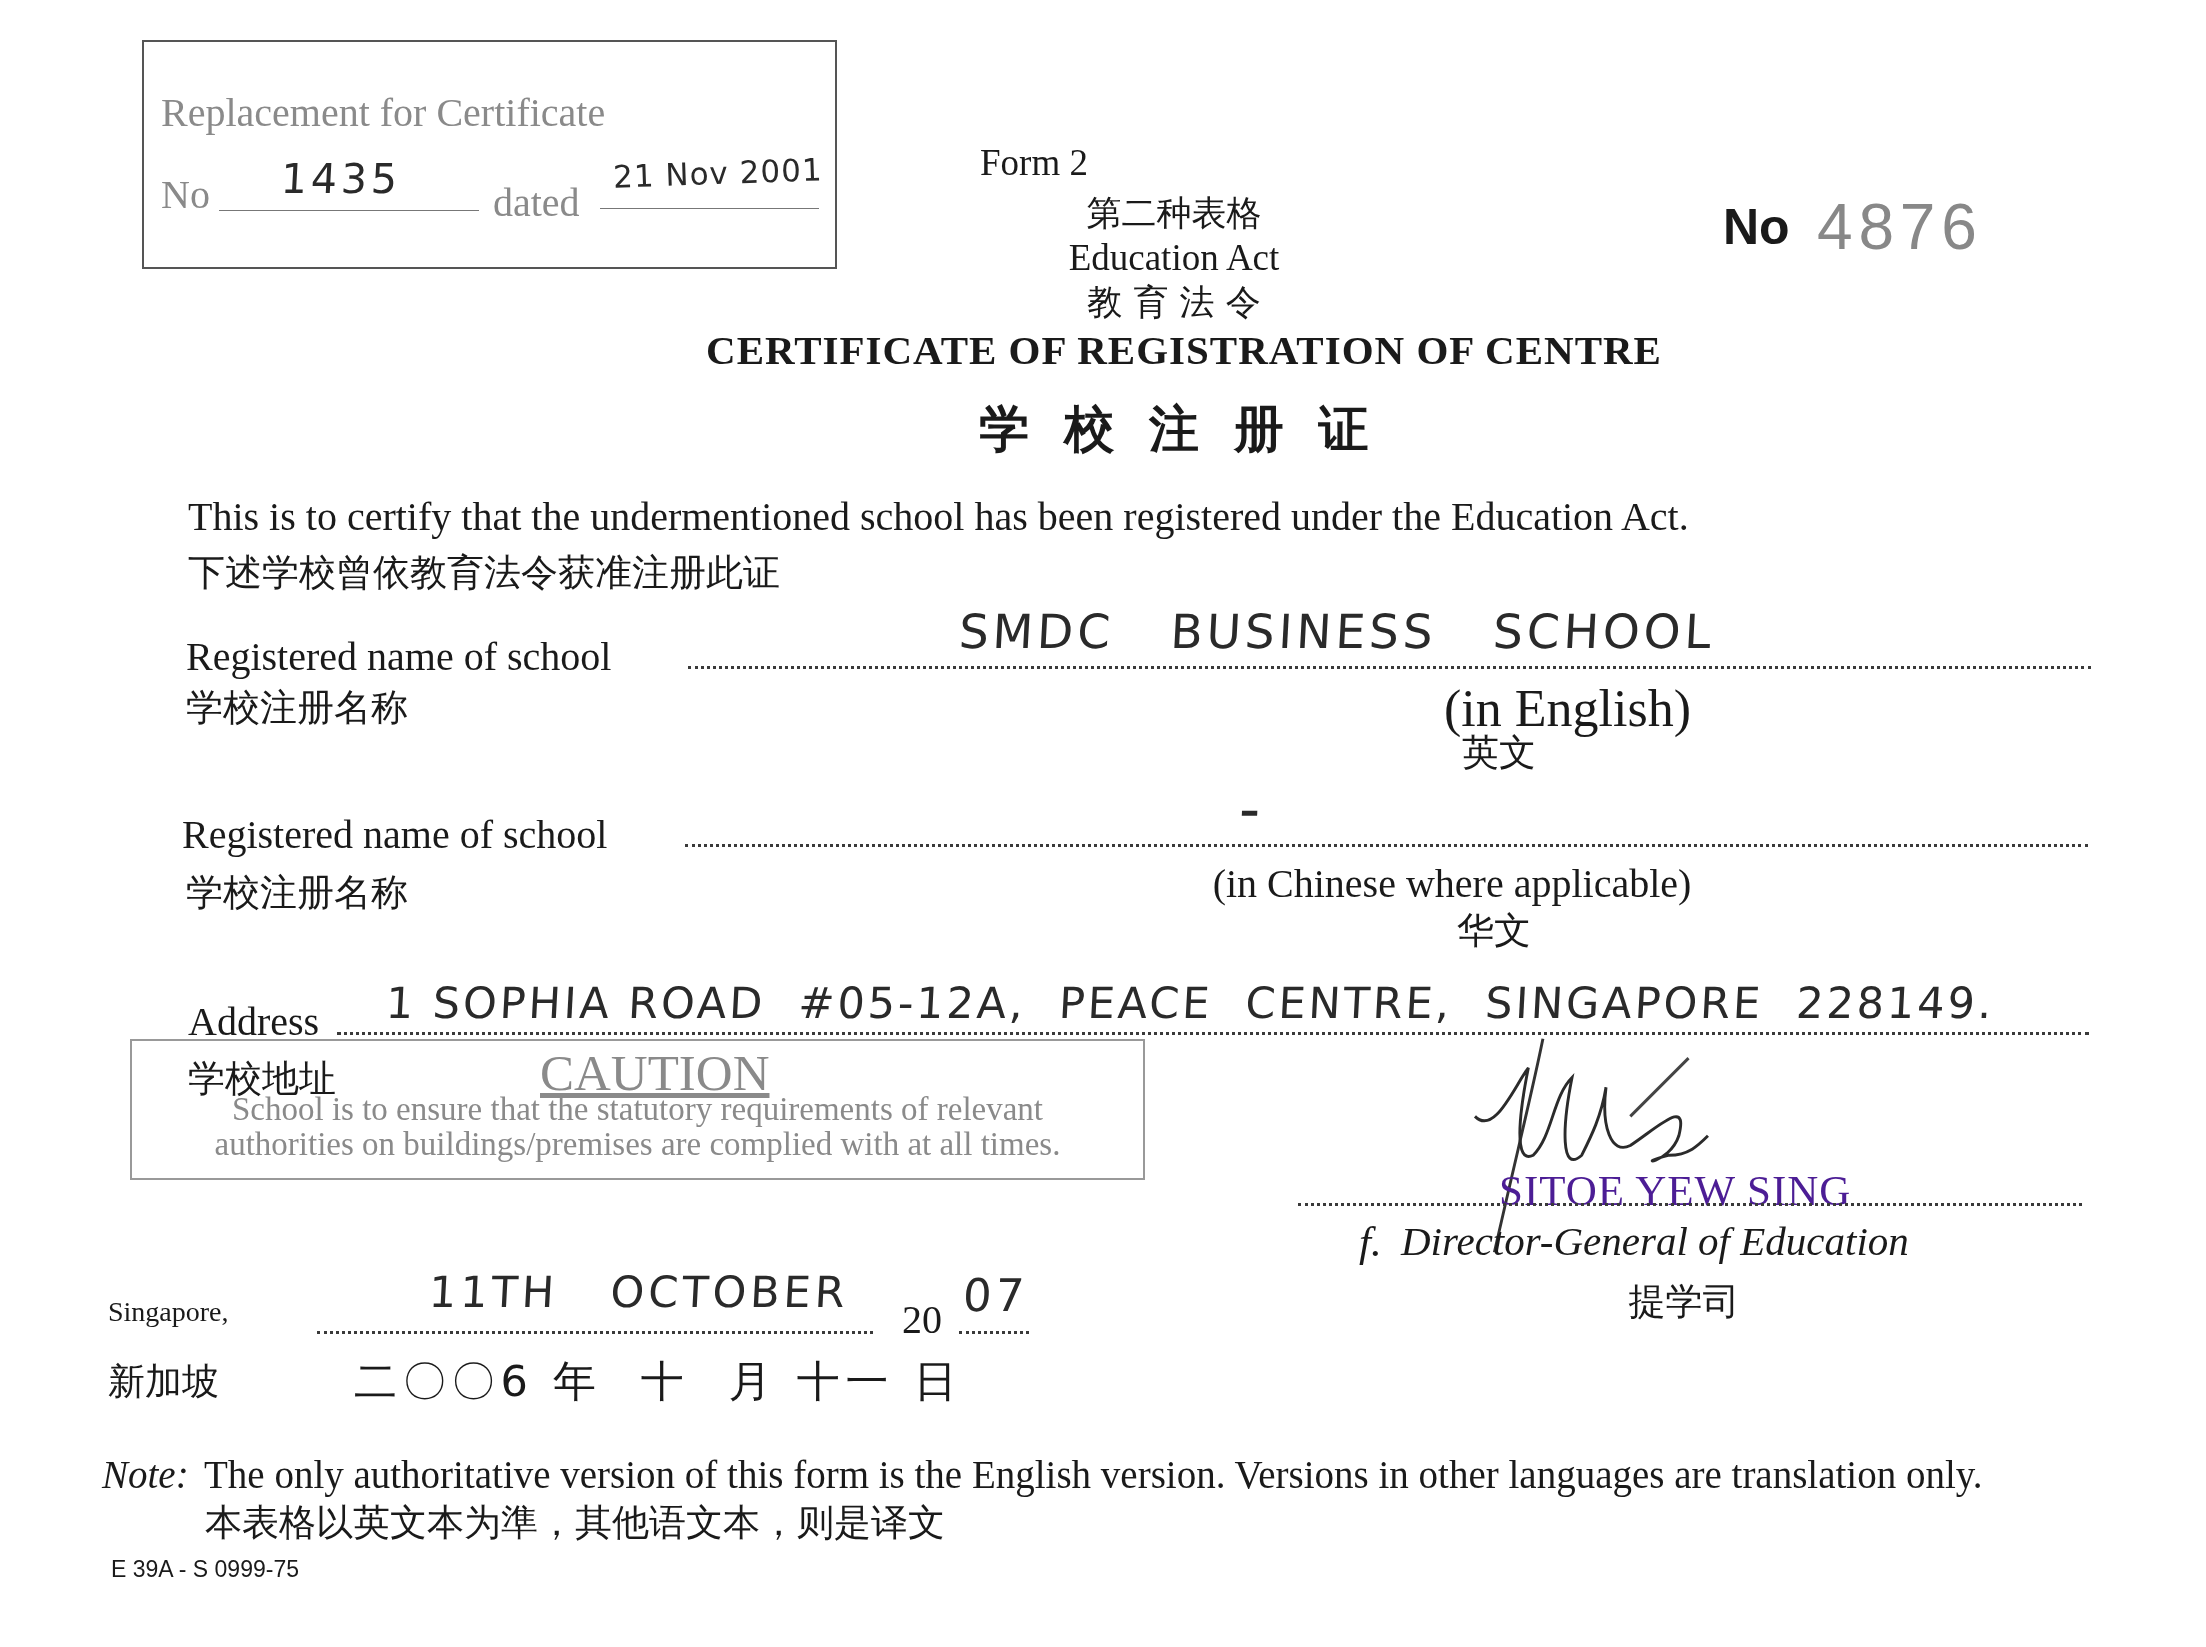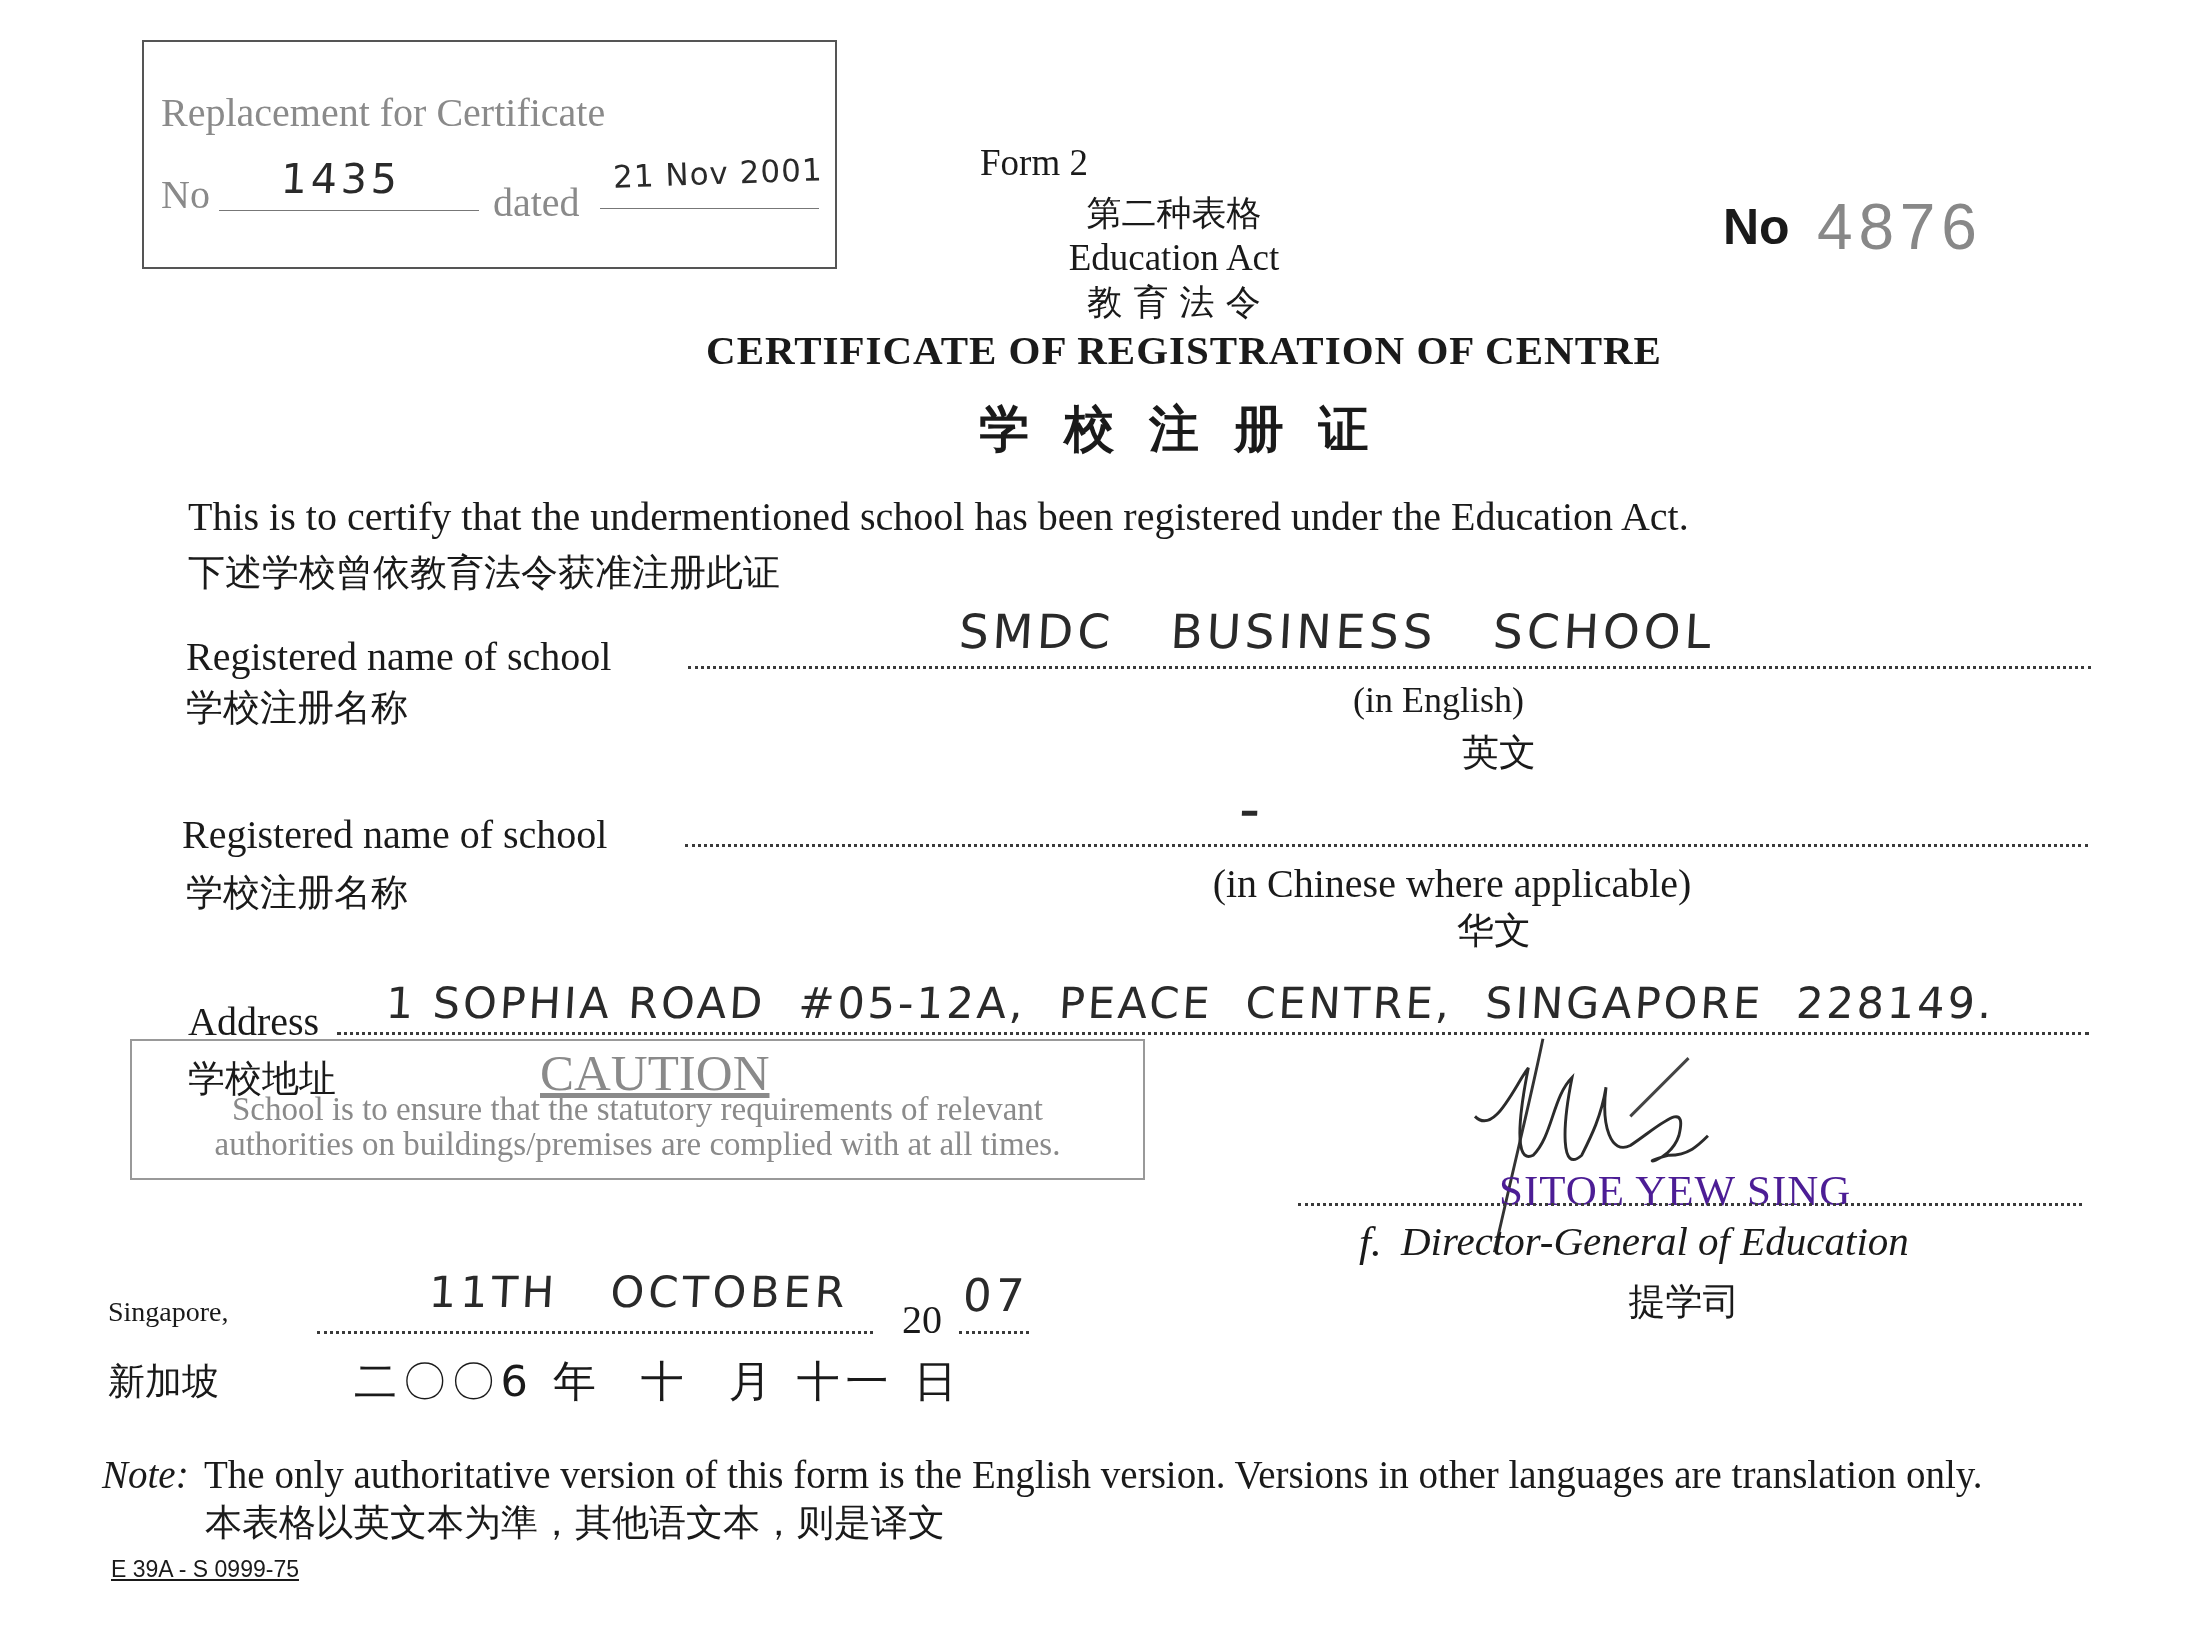--- a/index.html
+++ b/index.html
@@ -42,21 +42,21 @@
 <div class="abs sans" style="left:1723px; top:198px; font-size:50px; font-weight:bold;">No</div>
 <div class="abs sans" style="left:1817px; top:190px; font-size:64px; color:#888; letter-spacing:5.8px;">4876</div>
 
 <div class="abs serif" style="left:188px; top:493px; font-size:40px;">This is to certify that the undermentioned school has been registered under the Education Act.</div>
 <div class="abs cn" style="left:188px; top:548px; font-size:37px;">下述学校曾依教育法令获准注册此证</div>
 
 <div class="abs serif" style="left:186px; top:633px; font-size:40px;">Registered name of school</div>
 <div class="dots" style="left:688px; width:1403px; top:666px;"></div>
 <div class="abs hand" style="left:959px; top:604px; font-size:47px; white-space:pre;">SMDC   BUSINESS   SCHOOL</div>
 <div class="abs cn" style="left:186px; top:683px; font-size:37px;">学校注册名称</div>
-<div class="abs serif" style="left:1353px; width:388px; top:679px; text-align:left; font-size:36px;">(in English)</div>
+<div class="abs serif" style="left:1303px; width:388px; top:679px; text-align:right; font-size:52px;">(in English)</div>
 <div class="abs cn" style="left:1305px; width:388px; top:728px; text-align:center; font-size:37px;">英文</div>
 
 <div class="abs serif" style="left:182px; top:811px; font-size:40px;">Registered name of school</div>
 <div class="dots" style="left:685px; width:1403px; top:844px;"></div>
 <div class="abs hand" style="left:1240px; top:788px; font-size:39px; font-weight:bold;">–</div>
 <div class="abs cn" style="left:186px; top:868px; font-size:37px;">学校注册名称</div>
 <div class="abs serif" style="left:1161px; width:582px; top:860px; text-align:center; font-size:40px;">(in Chinese where applicable)</div>
 <div class="abs cn" style="left:1300px; width:388px; top:906px; text-align:center; font-size:37px;">华文</div>
 
 <div class="abs serif" style="left:188px; top:998px; font-size:40px;">Address</div>
@@ -86,14 +86,14 @@
 <div class="abs serif" style="left:902px; top:1296px; font-size:40px;">20</div>
 <div class="dots" style="left:959px; width:70px; top:1331px;"></div>
 <div class="abs hand" style="left:963px; top:1269px; font-size:45px;">07</div>
 <div class="abs cn" style="left:108px; top:1357px; font-size:37px;">新加坡</div>
 <div class="abs cn" style="left:354px; top:1353px; font-size:43px; white-space:pre; letter-spacing:5.8px;">二〇〇6 年  十  月 十一 日</div>
 
 <div class="abs serif" style="left:102px; top:1452px; font-size:39px; font-style:italic;">Note:</div>
 <div class="abs serif" style="left:204px; top:1452px; font-size:39px;">The only authoritative version of this form is the English version.  Versions in other languages are translation only.</div>
 <div class="abs cn" style="left:205px; top:1498px; font-size:37px;">本表格以英文本为準，其他语文本，则是译文</div>
 
-<div class="abs sans" style="left:111px; top:1556px; font-size:23px;text-decoration:underline;">E 39A - S 0999-75</div>
+<div class="abs sans" style="left:111px; top:1556px; font-size:23px;">E 39A - S 0999-75</div>
 
 
 </body></html>

